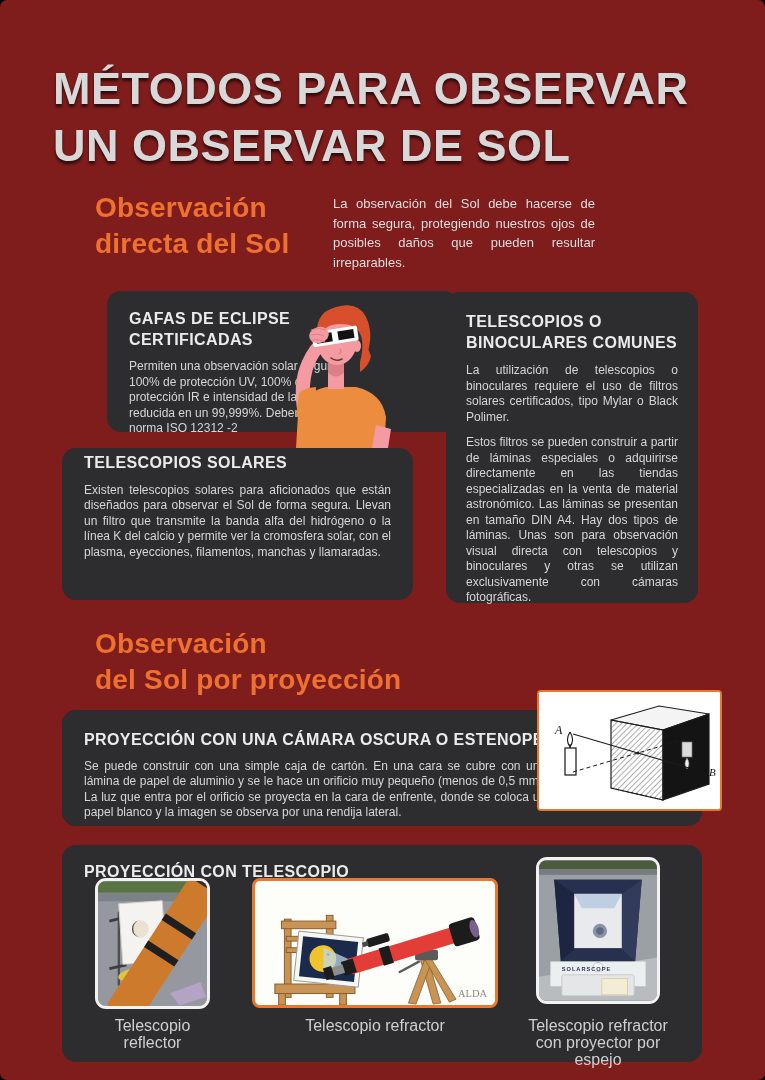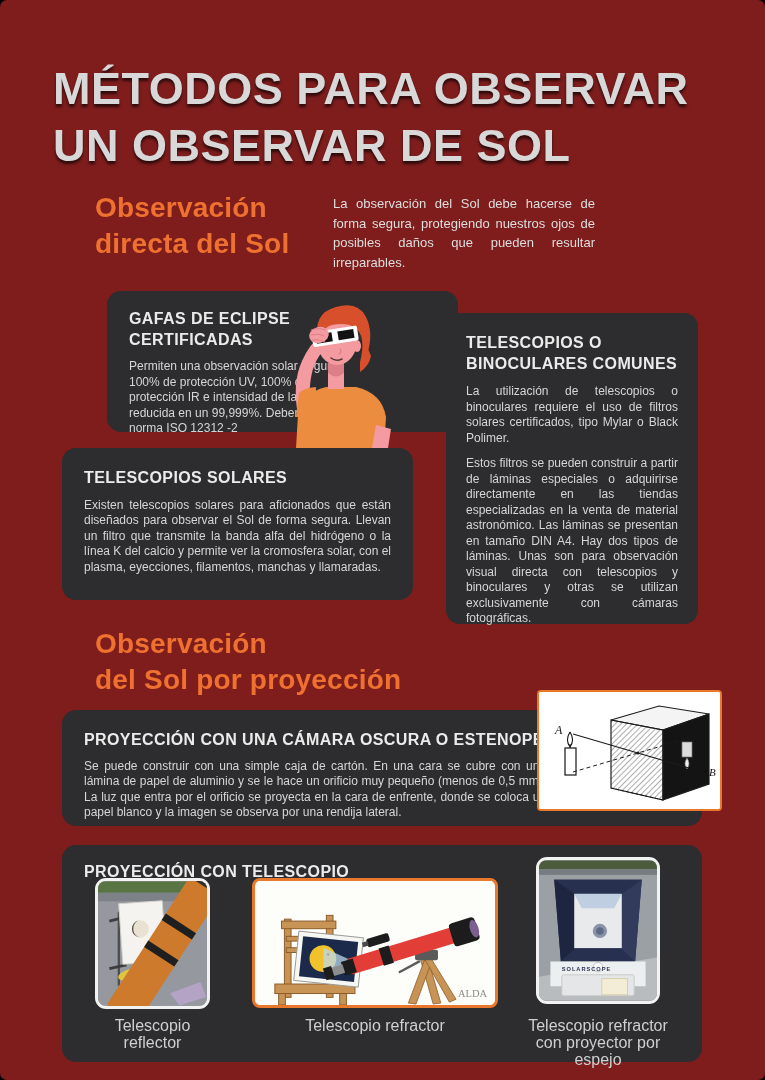--- a/index.html
+++ b/index.html
@@ -30,22 +30,22 @@
     color:#ebebeb;font-weight:bold;font-size:16px;line-height:20.5px;
     letter-spacing:.4px;
   }
   .card-body{
     margin-top:9px;font-size:12px;line-height:15.5px;color:#d6d6d6;
   }
   .just{text-align:justify;}
   .card-gafas{left:62px;top:291px;width:351px;height:141px;margin-left:45px;}
   .card-gafas .card-title{max-width:210px;}
   .card-gafas .card-body{max-width:232px;}
-  .card-tsol{left:62px;top:448px;width:351px;height:152px;padding-top:20px;}
-  .card-tbin{left:446px;top:292px;width:252px;height:311px;padding:20px;margin-top:21px;}
+  .card-tsol{left:62px;top:448px;width:351px;height:152px;padding-top:5px;}
+  .card-tbin{left:446px;top:292px;width:252px;height:311px;padding:20px;}
   .card-tbin .card-body{margin-top:10px;}
   .card-camera{left:62px;top:710px;width:640px;height:116px;padding-top:20px;}
   .card-camera .card-body{width:462px;margin-top:8px;}
   .card-proj{left:62px;top:845px;width:640px;height:217px;padding-top:17px;}
   .person{
     position:absolute;left:270px;top:299px;width:134px;height:149px;
     overflow:hidden;z-index:5;pointer-events:none;
   }
   .diagram{
     position:absolute;left:537px;top:690px;width:185px;height:121px;

